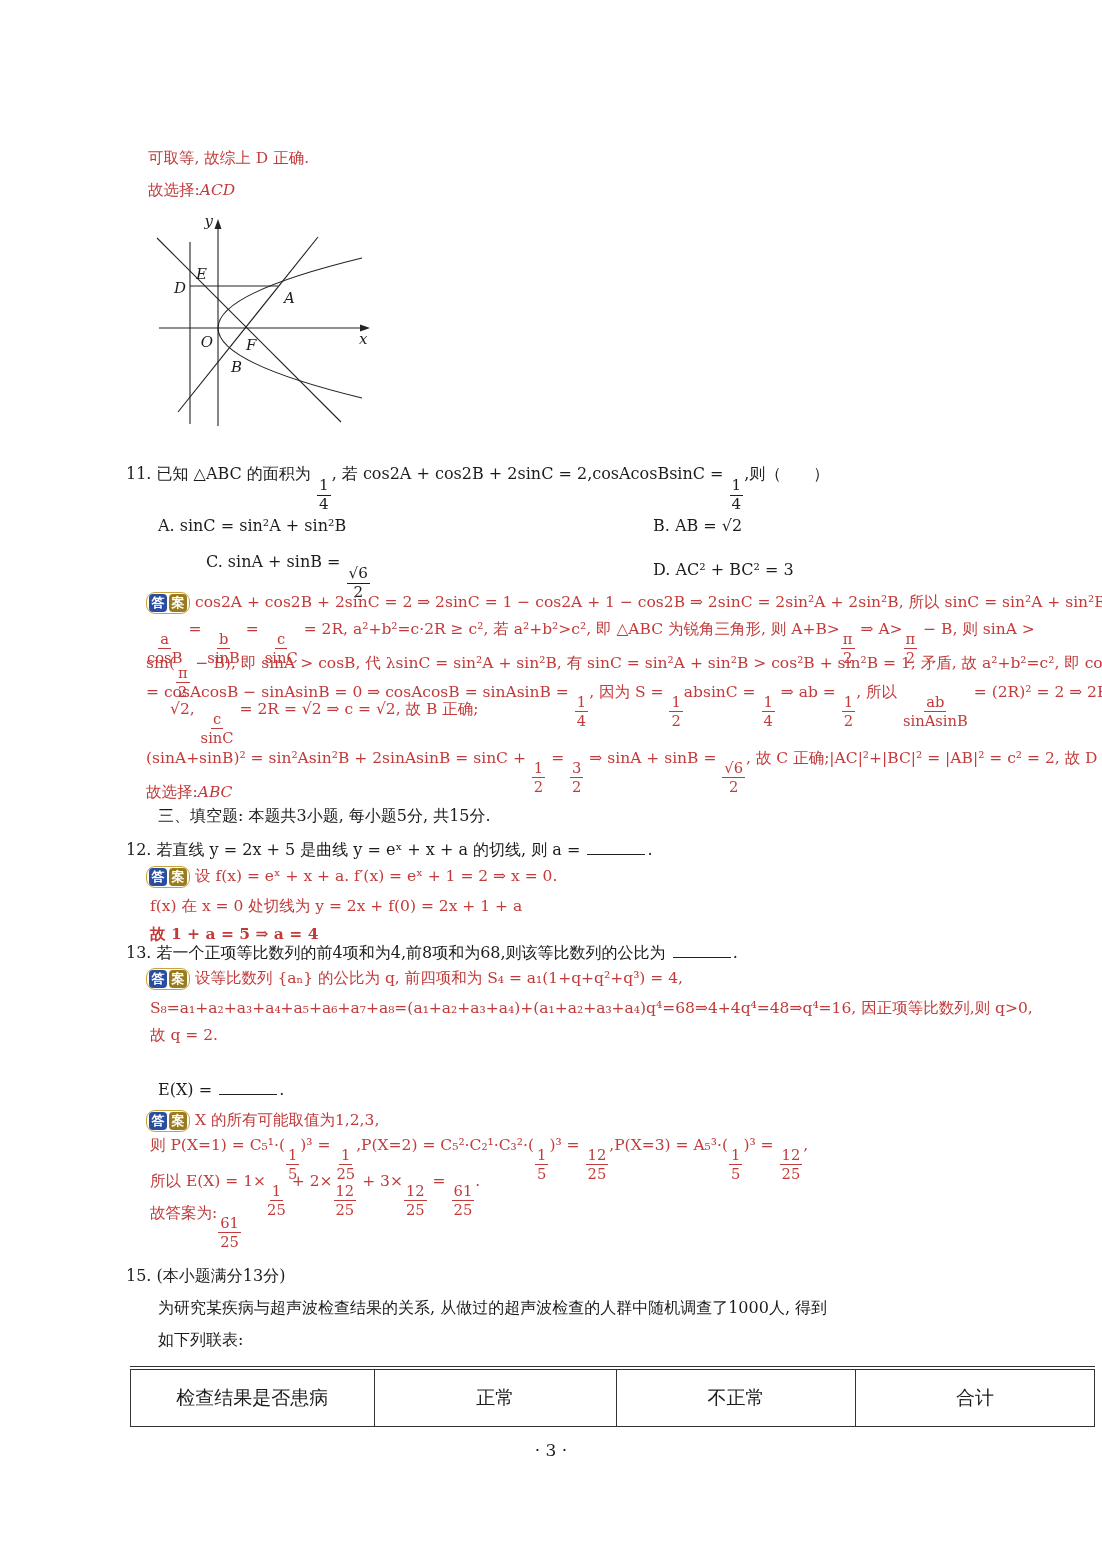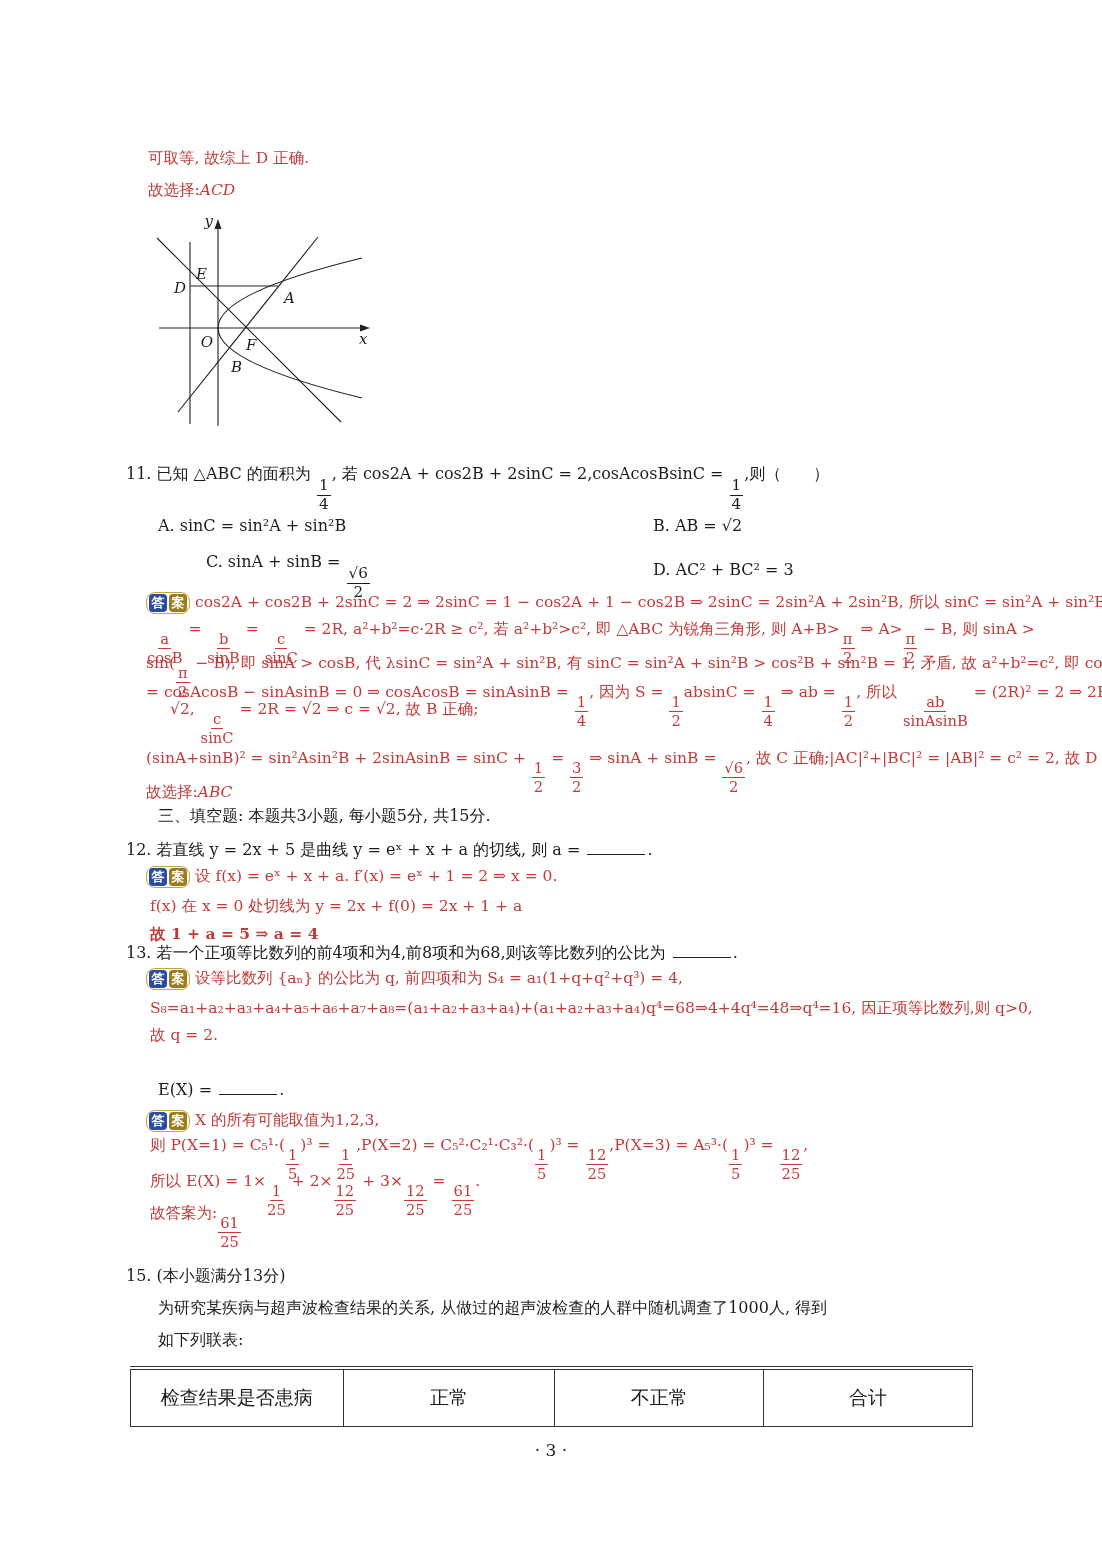--- a/index.html
+++ b/index.html
@@ -19,21 +19,21 @@
          vertical-align:baseline;margin:0 2px;}
   
   .badge{display:inline-flex;align-items:center;gap:2px;border:1.5px solid #c9a23c;
          border-radius:9px;padding:1px 2px;margin-right:5px;vertical-align:middle;background:#fff;}
   .badge-sq{display:inline-flex;align-items:center;justify-content:center;width:18px;height:18px;
             border-radius:4px;color:#fff;font-size:13px;font-weight:bold;
             font-family:"DejaVu Sans","Liberation Sans",sans-serif;}
   .badge-blue{background:#2b4da0;}
   .badge-gold{background:#9a7b1e;}
   
-  #ctable{position:absolute;left:130px;top:1366px;width:843px;border-collapse:collapse;
+  #ctable{position:absolute;left:130px;top:1366px;width:965px;border-collapse:collapse;
           border-top:4px double #333;border-bottom:1.5px solid #333;}
   #ctable td{border-left:1.2px solid #333;border-right:1.2px solid #333;height:54px;
              text-align:center;font-size:19px;}
   #ctable td:first-child{border-left:1.5px solid #333;}
   #ctable td:last-child{border-right:1.5px solid #333;}
   svg text{font-family:"DejaVu Serif","Liberation Serif",serif;font-style:italic;font-size:15px;fill:#1c1c1c;}
   .footer{position:absolute;top:1440px;left:0;width:1102px;text-align:center;font-size:17px;}
 </style>
 </head>
 <body>

